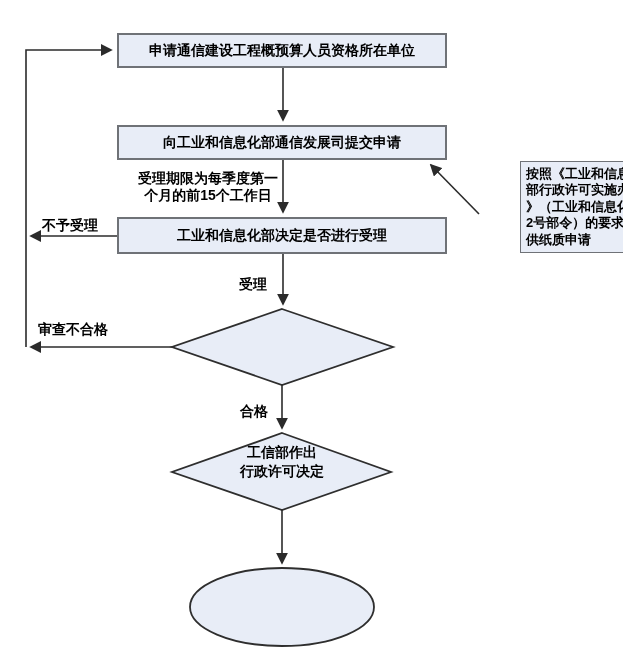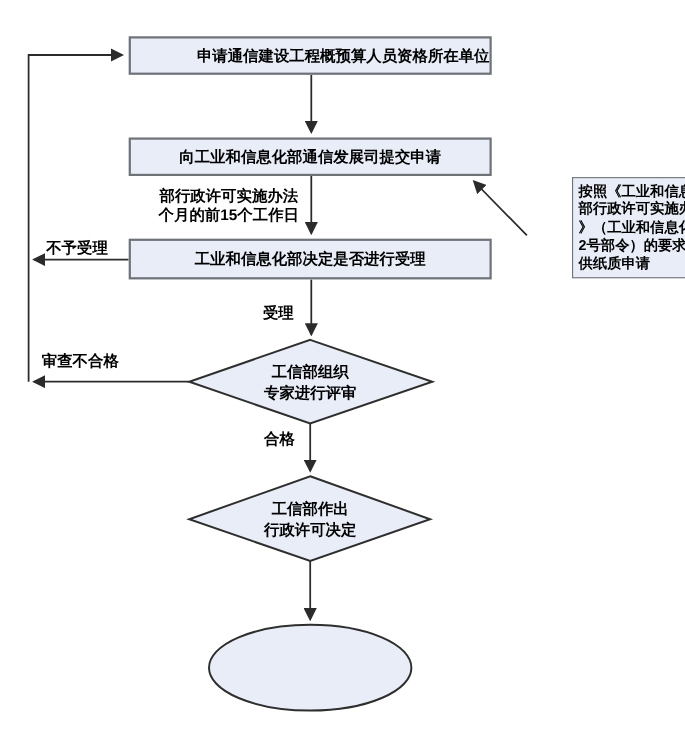--- a/index.html
+++ b/index.html
@@ -55,52 +55,50 @@
     <path class="conn" d="M283 160 L283 212" marker-end="url(#arw)"></path>
     <path class="conn" d="M283 254 L283 304" marker-end="url(#arw)"></path>
     <path class="conn" d="M282 385 L282 428" marker-end="url(#arw)"></path>
     <path class="conn" d="M282 510 L282 563" marker-end="url(#arw)"></path>
     <path class="conn" d="M117 236 L31 236" marker-end="url(#arw)"></path>
     <path class="conn" d="M172 347 L31 347" marker-end="url(#arw)"></path>
     <path class="conn" d="M26 347 L26 50 L111 50" marker-end="url(#arw)"></path>
     <path class="conn" d="M479 214 L431 165" marker-end="url(#arw)"></path>
   </svg>
 
-  <div class="node" style="left:117px;top:33px;width:330px;height:35px;justify-content:flex-end;">
+  <div class="node" style="left:117px;top:33px;width:330px;height:35px;">
     <span>申请通信建设工程概预算人员资格所在单位</span>
   </div>
 
   <div class="node" style="left:117px;top:125px;width:330px;height:35px;">
     <span>向工业和信息化部通信发展司提交申请</span>
   </div>
 
   <div class="node" style="left:117px;top:217px;width:330px;height:37px;">
     <span>工业和信息化部决定是否进行受理</span>
   </div>
 
   <div class="node note" style="left:480px;top:161px;width:136px;height:92px;margin-left:40px;">
     <span>按照《工业和信息化
 部行政许可实施办法
 》（工业和信息化部
 2号部令）的要求提
 供纸质申请</span>
   </div>
 
-  <div class="shape-label" style="left:192px;top:329px;width:180px;">工信部组织
-专家进行评审</div>
 
-  <div class="shape-label" style="left:192px;top:453px;width:180px;">工信部作出
+  <div class="shape-label" style="left:192px;top:443px;width:180px;">工信部作出
 行政许可决定</div>
 
 
-  <div class="edge-label center" style="left:133px;top:170px;width:150px;">部行政许可实施办法
+  <div class="edge-label center" style="left:133px;top:170px;width:150px;">受理期限为每季度第一
 个月的前15个工作日</div>
 
   <div class="edge-label" style="left:42px;top:217px;text-align:center;">不予受理</div>
 
   <div class="edge-label" style="left:239px;top:276px;text-align:center;">受理</div>
 
   <div class="edge-label" style="left:38px;top:321px;font-family:Liberation Serif, serif;">审查不合格</div>
 
-  <div class="edge-label" style="left:240px;top:391px;">合格</div>
+  <div class="edge-label" style="left:240px;top:403px;">合格</div>
 
 
 </div>
 
 </body></html>

